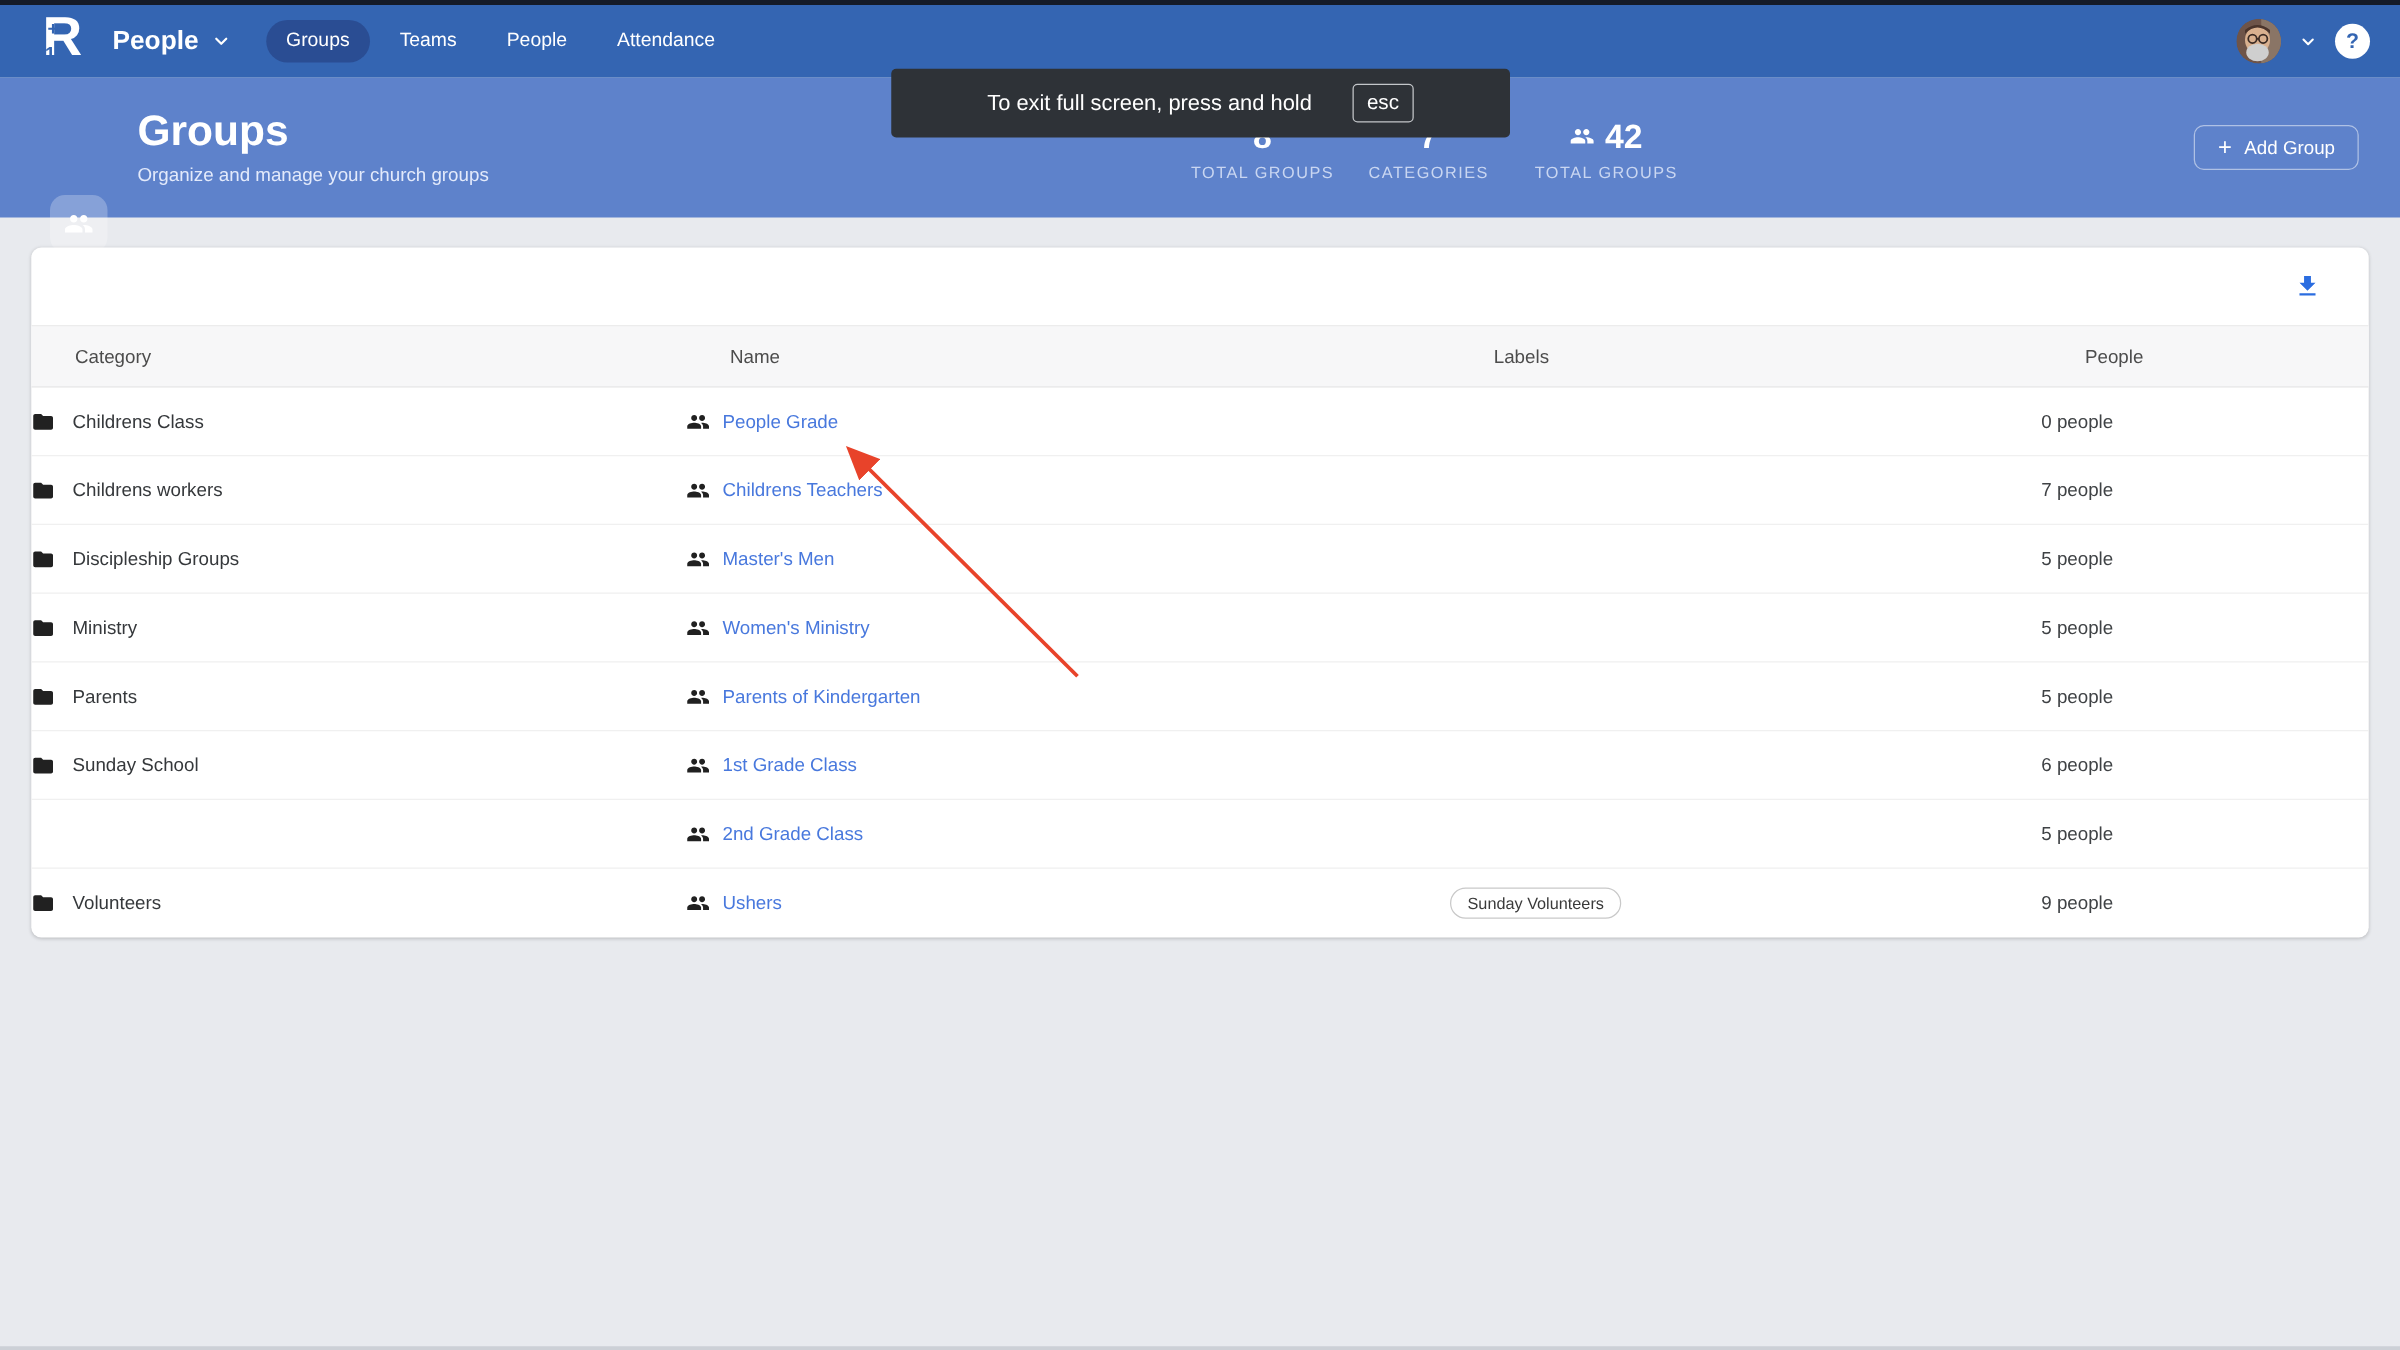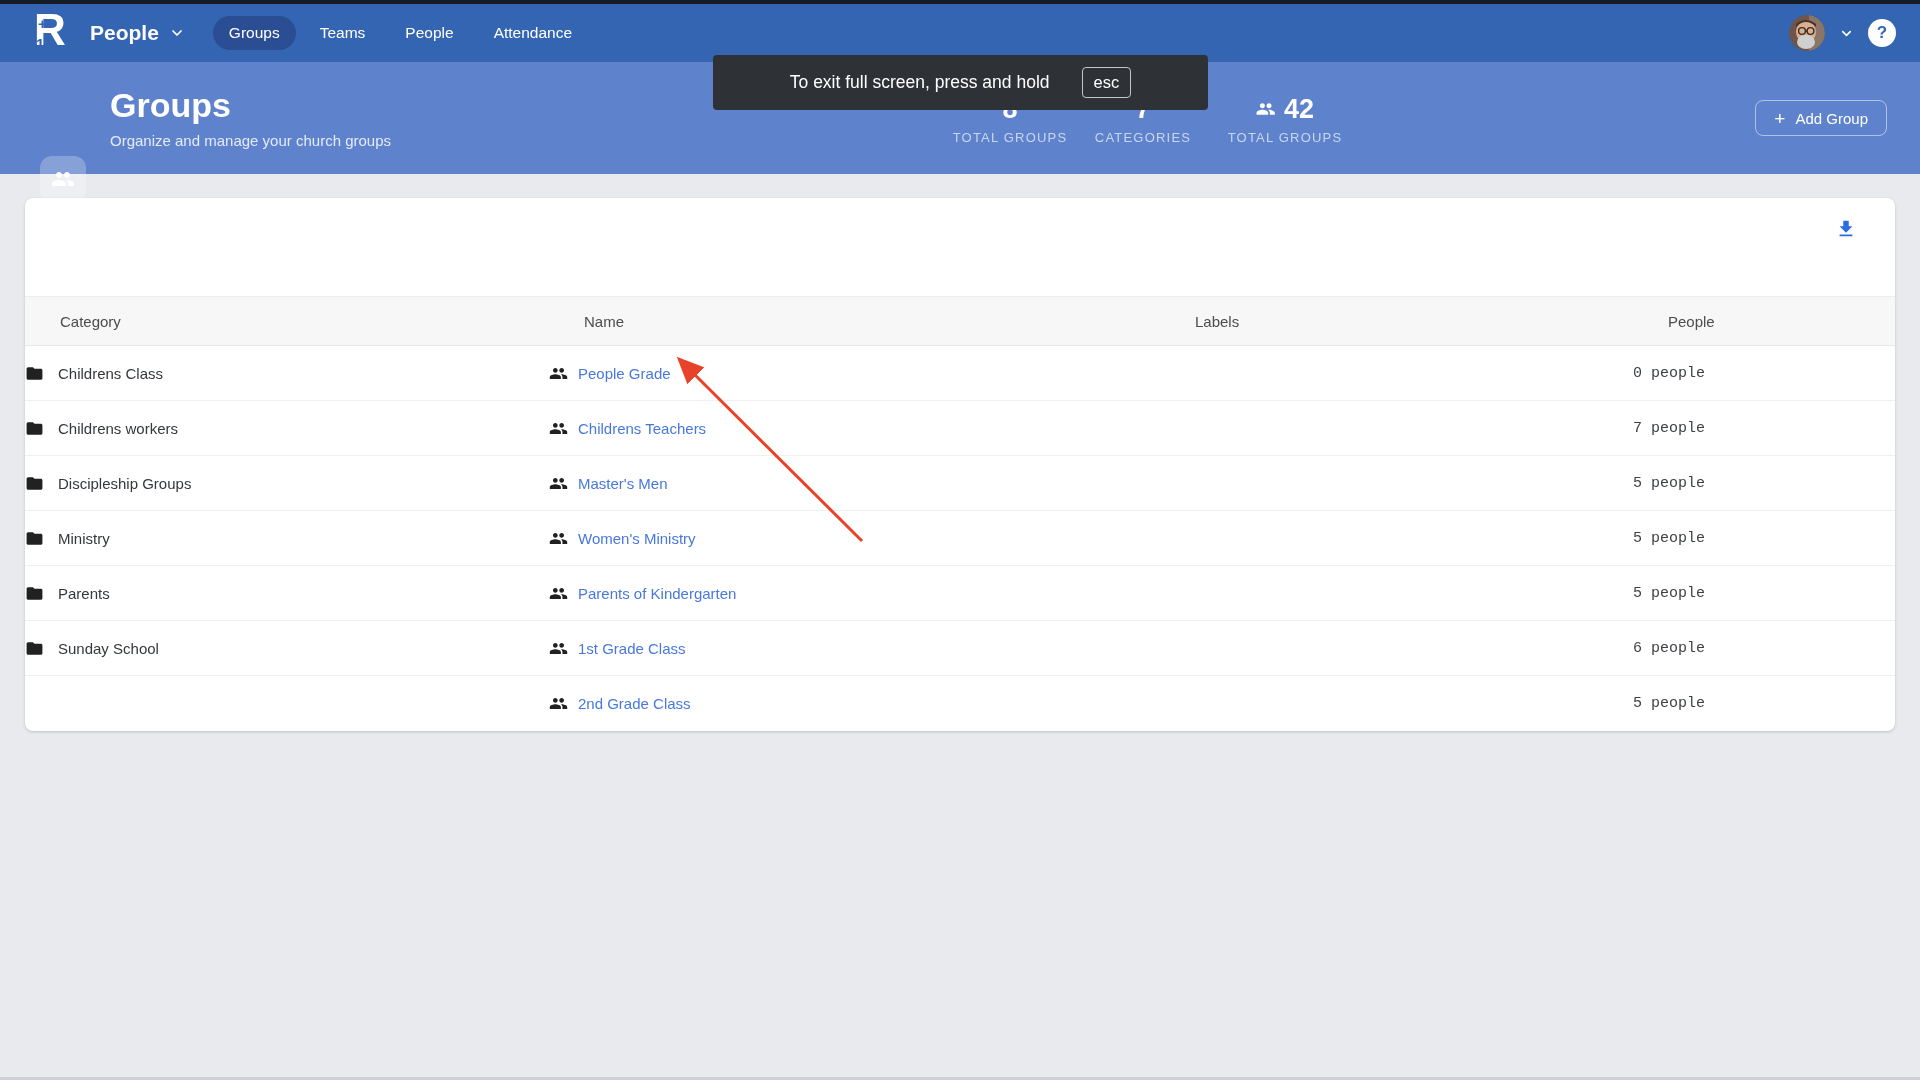--- a/index.html
+++ b/index.html
@@ -45,30 +45,30 @@
            display:flex; align-items:center; justify-content:center; gap:32px; color:#fff; font-size:17.5px; z-index:25; }
   .esc-key { border:1px solid #c3c6c9; border-radius:4px; padding:5px 11px; font-size:16.5px; color:#fff; }
 
   
   .card { position:absolute; left:25px; top:198px; width:1870px; background:#ffffff; border-radius:8px;
           box-shadow:0 1px 3px rgba(0,0,0,0.18); z-index:5; overflow:hidden; }
   .card-toolbar { height:62px; display:flex; align-items:center; justify-content:flex-end; padding-right:38px; }
   .download-btn { cursor:pointer; display:flex; align-items:center; }
   .thead { height:50px; background:#f7f7f8; border-top:1px solid #ececec; border-bottom:1px solid #e7e7e7;
            display:grid; grid-template-columns:524px 611px 473px auto; align-items:center; padding-left:35px;
-           color:#4c4c4c; font-size:15px;margin-top:36px; }
+           color:#4c4c4c; font-size:15px; }
   .trow { height:55px; border-bottom:1px solid #f0f0f0; display:grid; grid-template-columns:524px 611px 473px auto;
           align-items:center; font-size:15px; color:#35383b; }
   .trow:last-child { border-bottom:none; }
   .cell-cat { display:flex; align-items:center; gap:14px; }
   .cell-name { display:flex; align-items:center; gap:10px; }
   .name-link { color:#4878dd; cursor:pointer; text-decoration:none; }
   .chip { display:inline-block; border:1px solid #c9c9c9; border-radius:999px; padding:4px 13px; font-size:13px;
           color:#3a3a3a; background:#fff; cursor:pointer; }
-  .cell-people { color:#3f4245;font-family:Liberation Mono, monospace; }
+  .cell-people { color:#3f4245; }
 
   
   .arrow-overlay { position:absolute; left:0; top:0; width:1920px; height:1080px; pointer-events:none; z-index:40; }
 
   .bottom-strip { position:absolute; bottom:0; left:0; width:1920px; height:3px; background:#ccd0d6; z-index:30; }
   svg { display:block; }
 </style>
 </head>
 <body>
 
@@ -314,20 +314,40 @@
         <svg width="19" height="19" viewBox="0 0 24 24" fill="#212121">
               <path d="M16 11c1.66 0 2.99-1.34 2.99-3S17.66 5 16 5s-3 1.34-3 3 1.34 3 3 3zm-8 0c1.66 0 2.99-1.34 2.99-3S9.66 5 8 5 5 6.34 5 8s1.34 3 3 3zm0 2c-2.33 0-7 1.17-7 3.5V19h14v-2.5c0-2.33-4.67-3.5-7-3.5zm8 0c-.29 0-.62.02-.97.05 1.16.84 1.97 1.97 1.97 3.45V19h6v-2.5c0-2.33-4.67-3.5-7-3.5z"></path>
             </svg>
       </span>
       <a class="name-link">2nd Grade Class</a>
     </span>
     <span class="cell-labels"></span>
     <span class="cell-people">5 people</span>
   </div>
 
+  <div class="trow">
+    <span class="cell-cat">
+      <span class="folder-ic">
+        <svg width="19" height="19" viewBox="0 0 24 24" fill="#212121">
+              <path d="M10 4H4c-1.1 0-1.99.9-1.99 2L2 18c0 1.1.9 2 2 2h16c1.1 0 2-.9 2-2V8c0-1.1-.9-2-2-2h-8l-2-2z"></path>
+            </svg>
+      </span>
+      <span class="cat-text">Volunteers</span>
+    </span>
+    <span class="cell-name">
+      <span>
+        <svg width="19" height="19" viewBox="0 0 24 24" fill="#212121">
+              <path d="M16 11c1.66 0 2.99-1.34 2.99-3S17.66 5 16 5s-3 1.34-3 3 1.34 3 3 3zm-8 0c1.66 0 2.99-1.34 2.99-3S9.66 5 8 5 5 6.34 5 8s1.34 3 3 3zm0 2c-2.33 0-7 1.17-7 3.5V19h14v-2.5c0-2.33-4.67-3.5-7-3.5zm8 0c-.29 0-.62.02-.97.05 1.16.84 1.97 1.97 1.97 3.45V19h6v-2.5c0-2.33-4.67-3.5-7-3.5z"></path>
+            </svg>
+      </span>
+      <a class="name-link">Ushers</a>
+    </span>
+    <span class="cell-labels"><span class="chip">Sunday Volunteers</span></span>
+    <span class="cell-people">9 people</span>
+  </div>
 </div>
 </section>
 
 <svg class="arrow-overlay">
   <defs>
     <marker id="arrowhead" markerWidth="9" markerHeight="8" refX="7" refY="4" orient="auto">
       <polygon points="0 0, 9 4, 0 8" fill="#e8432a"></polygon>
     </marker>
   </defs>
   <line id="arrow-line" stroke="#e8432a" stroke-width="3" marker-end="url(#arrowhead)" x1="862" y1="541" x2="681" y2="361"></line>

